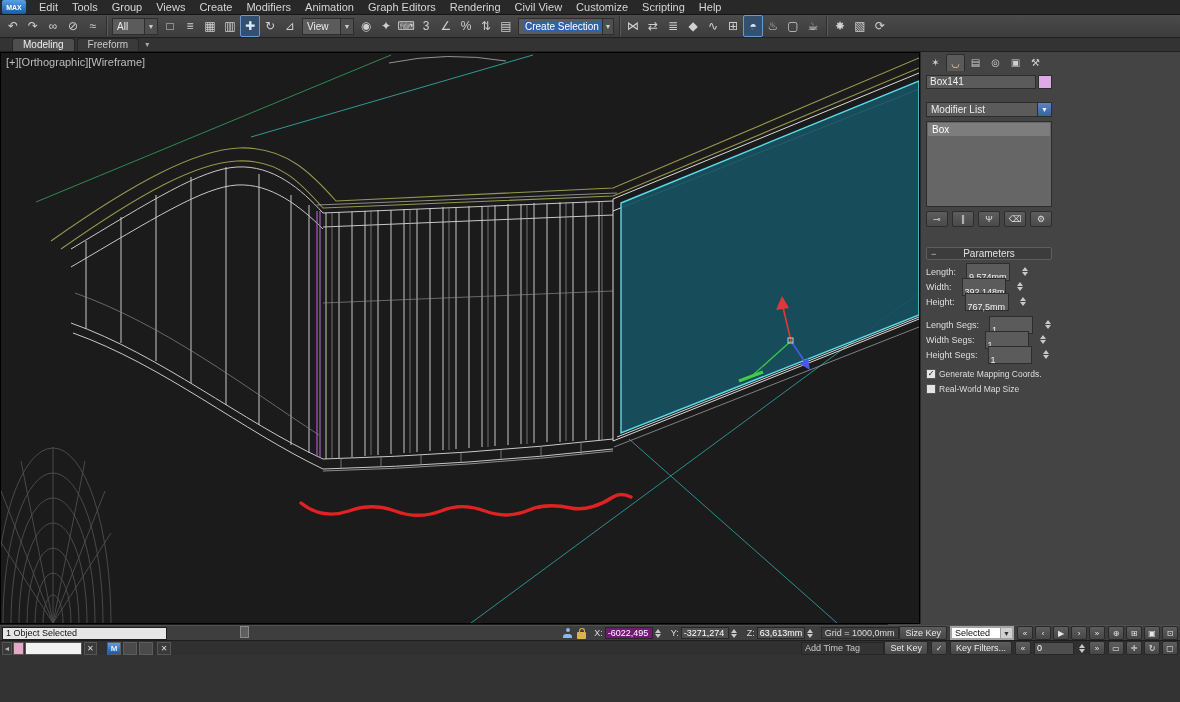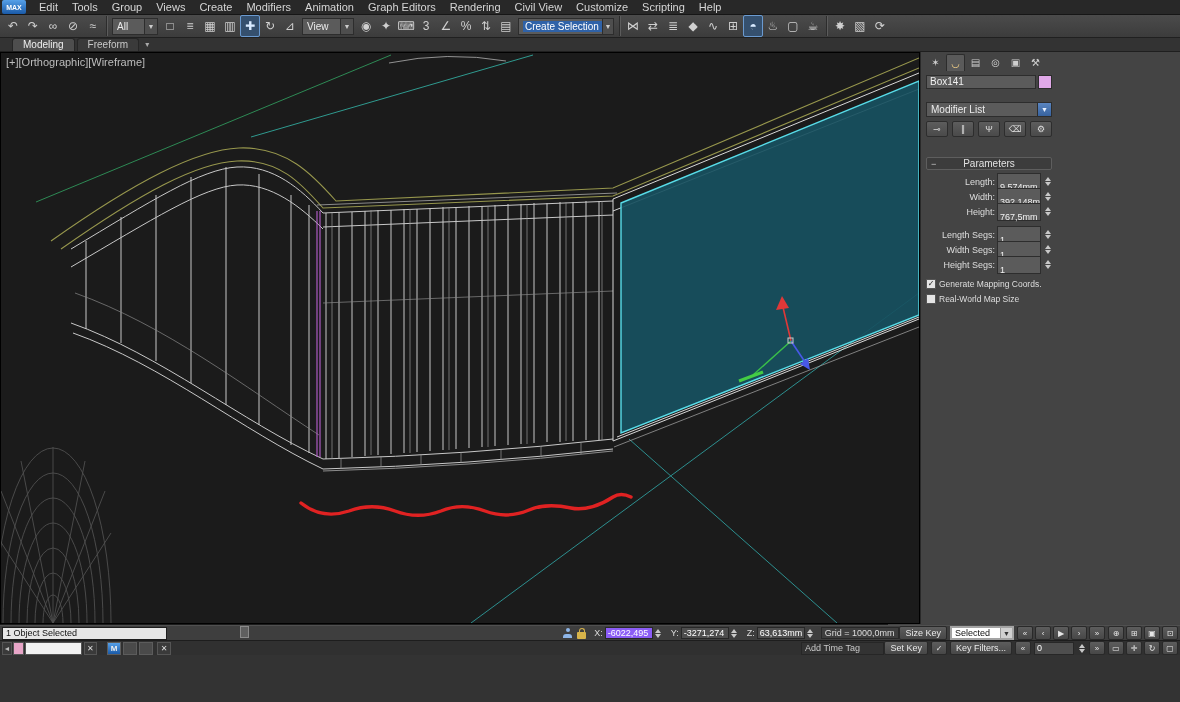--- a/index.html
+++ b/index.html
@@ -54,21 +54,21 @@
     display:flex;align-items:center;justify-content:center;font-size:7px;color:#eaf2ff}
   .stack{height:86px;background:#666;border:1px solid #2d2d2d;margin-top:4px;padding:1px}
   .stack-item{height:13px;background:#7d7d7d;color:#fff;font-size:10px;padding:0 4px;line-height:13px}
   .stack-btns{display:flex;justify-content:space-between;margin-top:4px}
   .stack-btn{width:22px;height:16px;background:linear-gradient(#5d5d5d,#4a4a4a);border:1px solid #2d2d2d;color:#ddd;
     font-size:9px;display:flex;align-items:center;justify-content:center;border-radius:2px}
   .rollout{margin-top:20px}
   .rollout-header{height:13px;background:#3c3c3c;border:1px solid #5e5e5e;border-radius:2px;display:flex;align-items:center;
     justify-content:center;font-size:10px;color:#e2e2e2;position:relative;margin-bottom:4px}
   .rollout-minus{position:absolute;left:4px;font-size:9px;color:#ccc}
-  .param-row{display:flex;align-items:center;justify-content:flex-end;height:15px;gap:2px}
+  .param-row{display:flex;align-items:center;height:15px;gap:10px}
   .param-label{font-size:9px;color:#dedede;white-space:nowrap}
   .param-field{width:44px;height:12px;background:#5b5b5b;border:1px solid #2d2d2d;color:#f2f2f2;font-size:9px;
     padding:8px 2px;line-height:10px}
   .params-gap{height:8px}
   .checkbox-row{display:flex;align-items:center;gap:3px;height:15px}
   .checkbox{width:10px;height:10px;background:#e4e4e4;border:1px solid #555;font-size:8px;color:#1a1a1a;
     display:flex;align-items:center;justify-content:center;line-height:1;flex:none}
   .checkbox-label{font-size:8.5px;color:#dedede;white-space:nowrap}
   .spin{width:9px;display:flex;flex-direction:column;gap:1px;align-items:center;flex:none}
   .spin .up{width:0;height:0;border-left:3px solid transparent;border-right:3px solid transparent;border-bottom:4px solid #c8c8c8}
@@ -97,21 +97,21 @@
   .status-icons{margin-left:396px;display:flex;gap:5px;align-items:center}
   .person-icon{width:9px;height:10px;position:relative;display:inline-block}
   .person-icon::before{content:"";position:absolute;top:0;left:2.5px;width:4px;height:4px;border-radius:50%;background:#8fb6e8}
   .person-icon::after{content:"";position:absolute;bottom:0;left:0;width:9px;height:4px;border-radius:3px 3px 0 0;background:#8fb6e8}
   .lock-icon{width:9px;height:7px;background:#d8b44a;position:relative;display:inline-block;margin-top:4px;border-radius:1px}
   .lock-icon::before{content:"";position:absolute;top:-4px;left:1.5px;width:4px;height:4px;border:1.5px solid #d8b44a;border-bottom:none;border-radius:3px 3px 0 0}
   .coord{display:flex;align-items:center;gap:1px;margin-left:8px}
   .coord-label{color:#ddd;font-size:9px;margin-right:1px}
   .coord-field{width:48px;height:12px;background:#4e4e4e;border:1px solid #272727;color:#fff;font-size:9px;padding:0 2px;
     line-height:10px;white-space:nowrap;overflow:hidden}
-  .coord-field.hl{background:#8b5cf6}
+  .coord-field.hl{background:#701a75}
   .grid-box{margin-left:6px;width:80px;height:12px;background:#3e3e3e;border:1px solid #282828;color:#ddd;font-size:9px;
     line-height:10px;padding:0 3px;white-space:nowrap}
   .right-cluster{margin-left:auto;display:flex;align-items:center;gap:3px;padding-right:2px}
   .btn{height:14px;background:linear-gradient(#5d5d5d,#474747);border:1px solid #292929;color:#eaeaea;font-size:9px;
     padding:0 5px;border-radius:2px;display:flex;align-items:center;white-space:nowrap}
   .combo-white{width:64px;height:14px;background:#fff;border:2px solid #a3a3a3;color:#111;font-size:9px;display:flex;
     align-items:center;padding-left:3px}
   .combo-white .caret{margin-left:auto;width:12px;height:100%;background:#d0d0d0;border-left:1px solid #999;font-size:7px;
     display:flex;align-items:center;justify-content:center;color:#333}
   .sq-btn{width:16px;height:14px;background:linear-gradient(#5d5d5d,#474747);border:1px solid #292929;color:#e6e6e6;
@@ -319,20 +319,26 @@
             <div class="panel-tab">⚒</div>
           </div>
         <div class="obj-row">
           <div class="obj-name">Box141</div>
           <div class="obj-color" style="background: rgb(224, 168, 232);"></div>
         </div>
         <div class="mod-combo">
           <span>Modifier List</span>
           <span class="caret">▼</span>
         </div>
+        <div class="stack">
+          <div>
+
+          <div class="stack-item">Box</div>
+            </div>
+        </div>
         <div class="stack-btns">
 
         <div class="stack-btn">⊸</div>
             <div class="stack-btn">∥</div>
             <div class="stack-btn">Ψ</div>
             <div class="stack-btn">⌫</div>
             <div class="stack-btn">⚙</div>
           </div>
         <div class="rollout">
           <div class="rollout-header">

